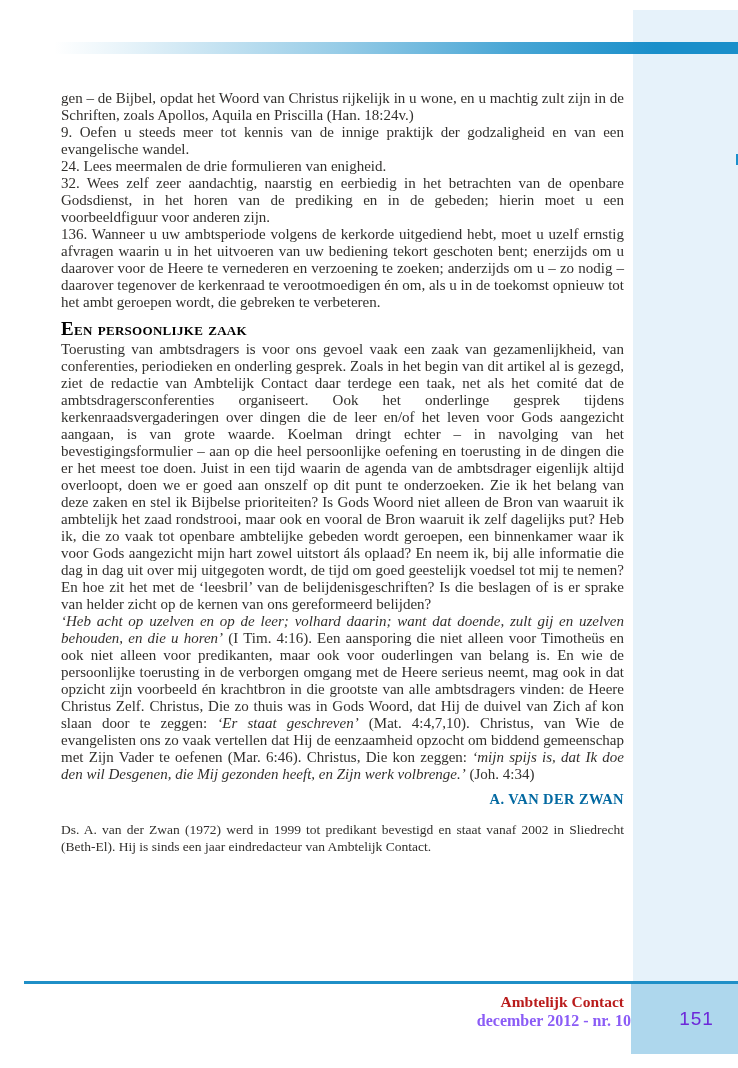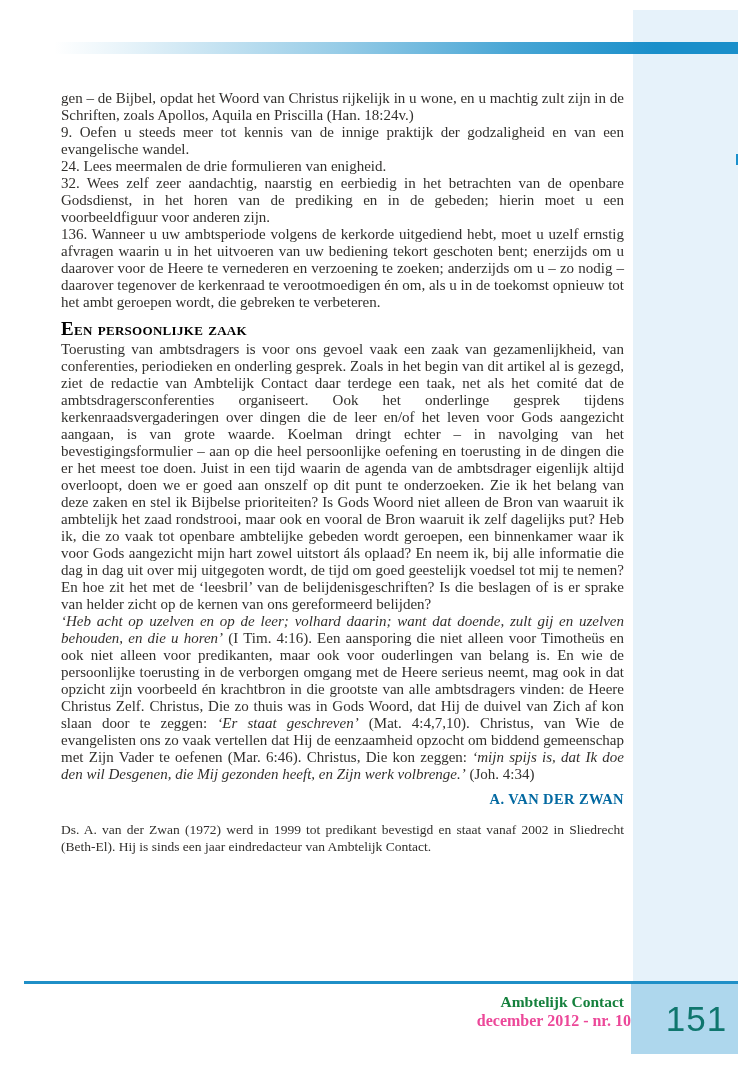--- a/index.html
+++ b/index.html
@@ -32,34 +32,34 @@
   .author{
     text-align:right;font-weight:bold;font-size:14.5px;letter-spacing:0.4px;
     margin-top:8px;color:#0369a1;
   }
   .bio{
     margin-top:13px;font-size:13.5px;line-height:17px;color:#32302d;text-align:justify;
   }
   
   .footer-line{position:absolute;left:0;top:981px;width:738px;height:3px;background:#1f8fc7;z-index:3;}
   .footer-journal{
-    position:absolute;right:138px;top:993px;color:#15803d;font-weight:bold;
+    position:absolute;right:138px;top:993px;color:#b91c1c;font-weight:bold;
     font-size:15.5px;font-family:"Liberation Serif","DejaVu Serif",serif;z-index:2;
   }
   .footer-issue{
-    position:absolute;right:131px;top:1012px;color:#ec4899;font-weight:bold;
+    position:absolute;right:131px;top:1012px;color:#8b5cf6;font-weight:bold;
     font-size:16px;font-family:"Liberation Serif","DejaVu Serif",serif;z-index:2;
   }
   .pagenum-block{
     position:absolute;left:607px;top:984px;width:131px;height:70px;background:#aed7ed;
     display:flex;align-items:center;justify-content:center;z-index:2;
   }
   .pagenum{
-    color:#0f766e;font-family:"Liberation Sans","DejaVu Sans",sans-serif;
-    font-size:35px;letter-spacing:1px;
+    color:#6d28d9;font-family:"Liberation Sans","DejaVu Sans",sans-serif;
+    font-size:19px;letter-spacing:1px;
   }
 </style>
 </head>
 <body>
 
 <div class="page">
 
   <div class="sidebar"></div>
   <div class="topbar"></div>
   <div class="edge-tab"></div>

